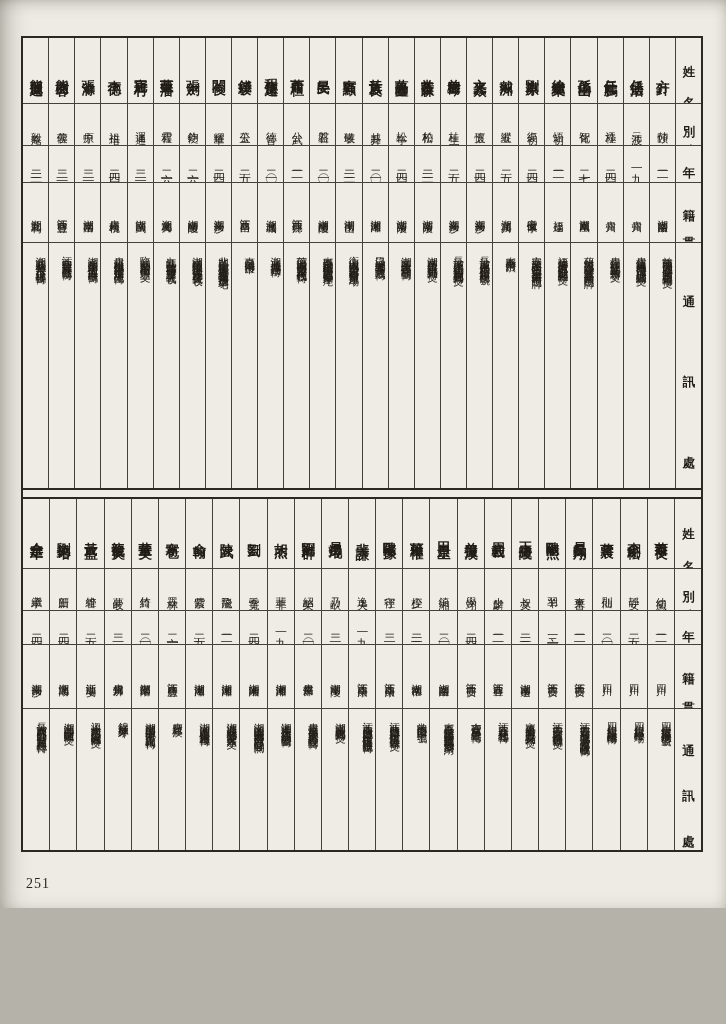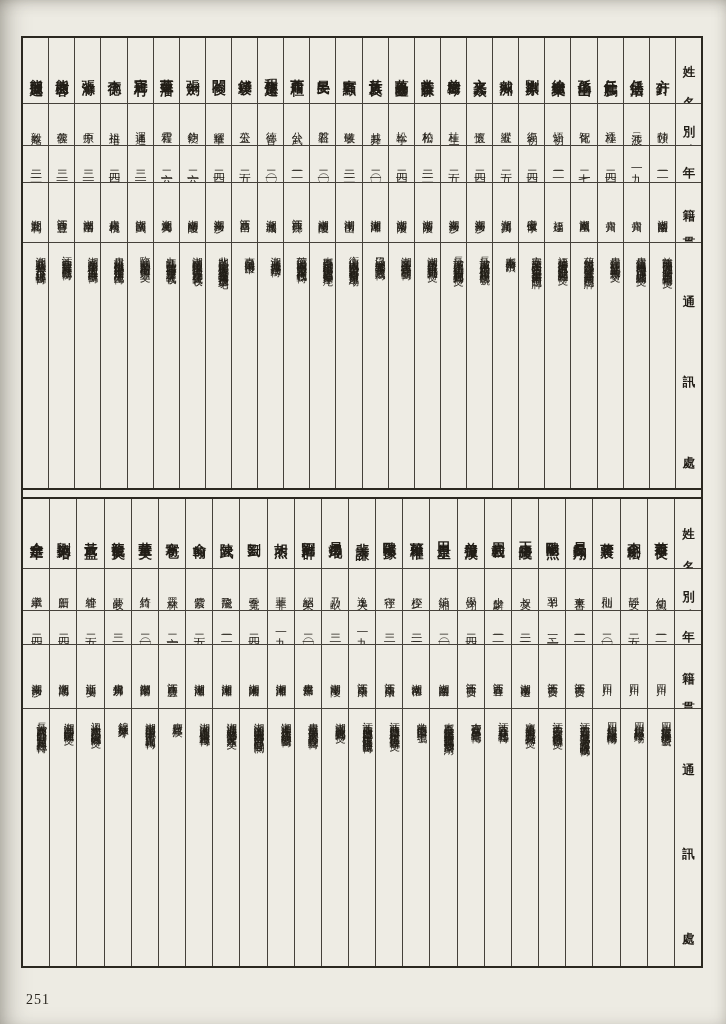--- a/index.html
+++ b/index.html
@@ -3,21 +3,21 @@
 <meta charset="utf-8">
 <style>
   * { box-sizing: border-box; }
   html,body { margin:0; padding:0; }
   body {
     background:#b5b2aa;
     font-family:"Liberation Serif","DejaVu Serif",serif;
   }
   .page {
     position:relative;
-    width:726px; height:1024px;
+    width:726px; height:908px;
     margin:0 auto;
     background:#edebe3;
     color:#211d16;
     box-shadow: inset 16px 0 26px -14px rgba(60,55,45,.5),
                 inset -8px 0 16px -10px rgba(60,55,45,.28),
                 inset 0 10px 18px -12px rgba(60,55,45,.3);
     overflow:hidden;
   }
   .frame {
     position:absolute; left:21px; right:23px; top:36px; bottom:56px;

